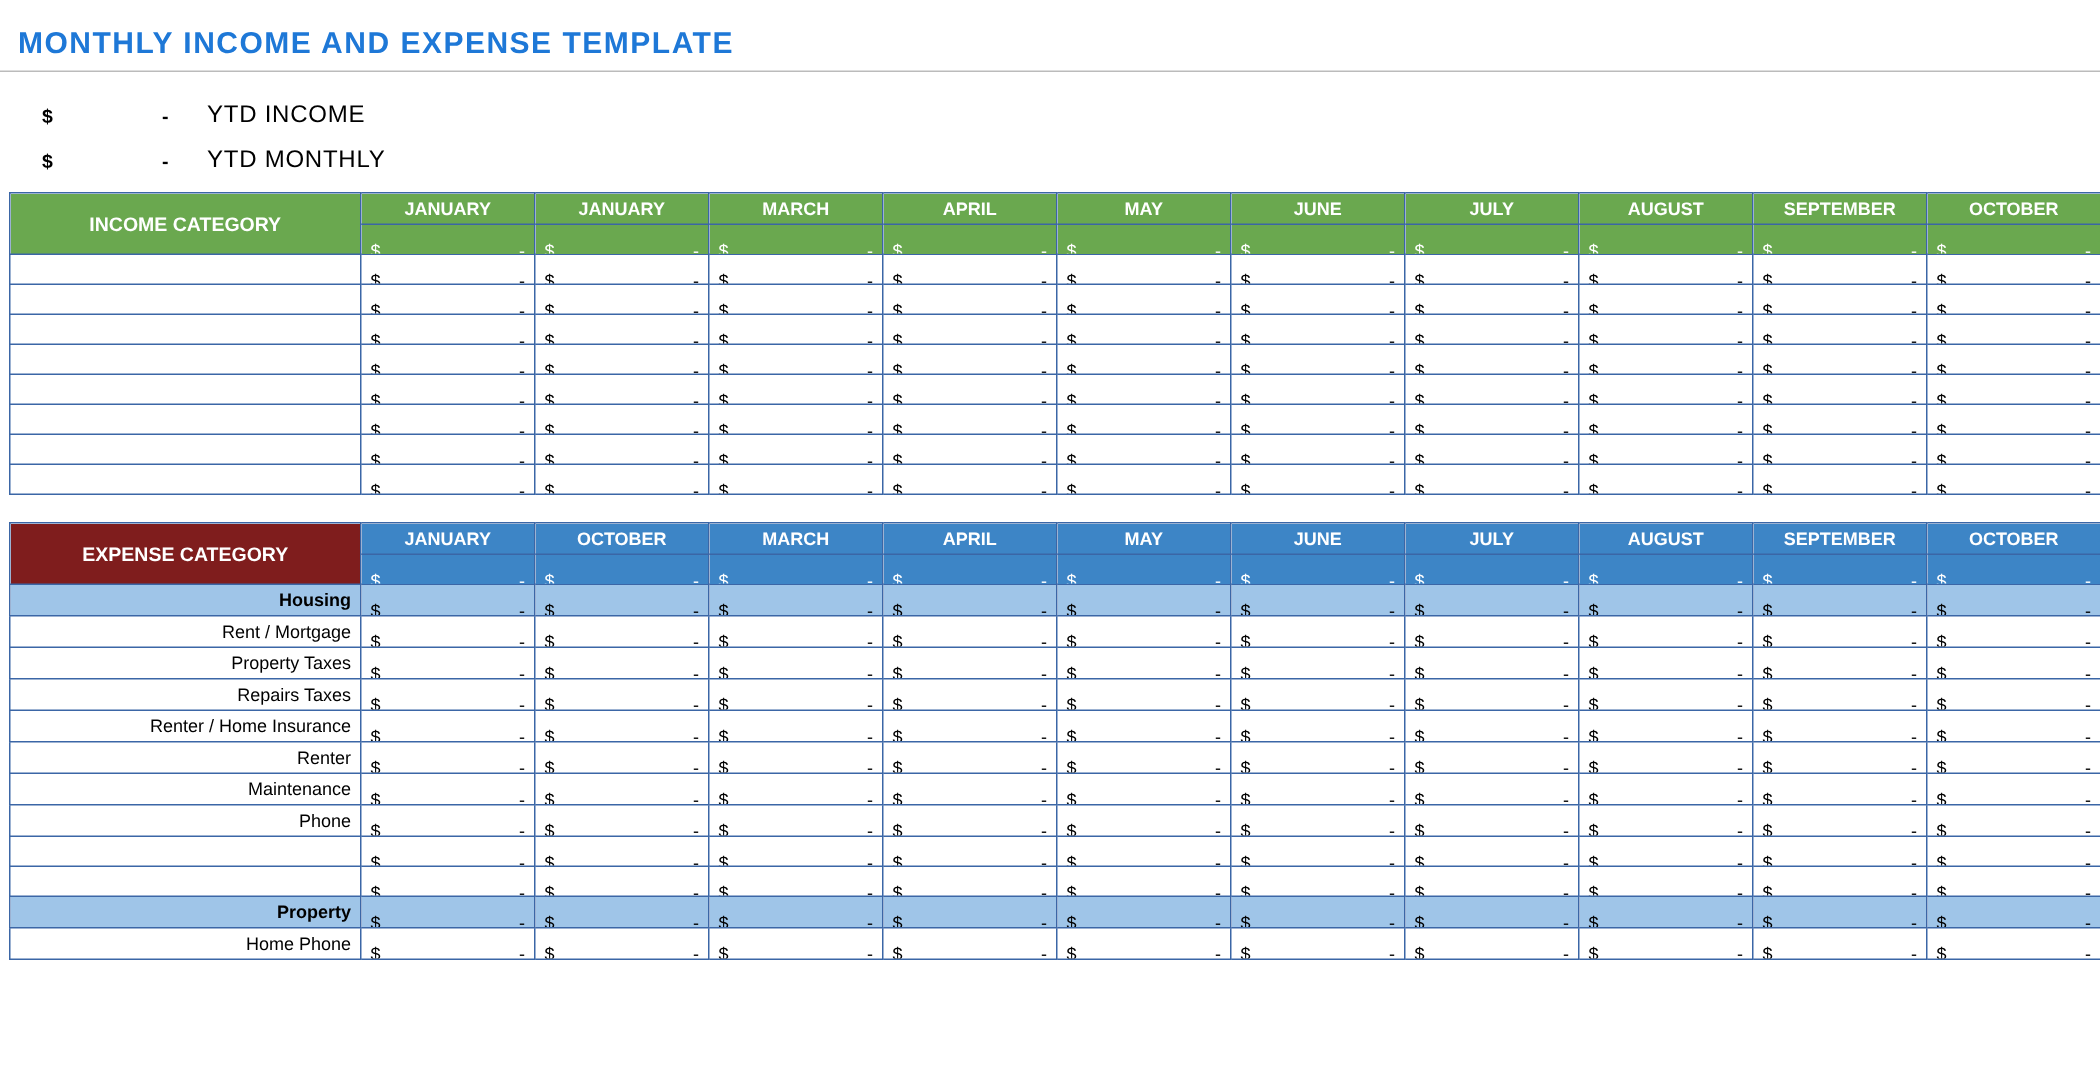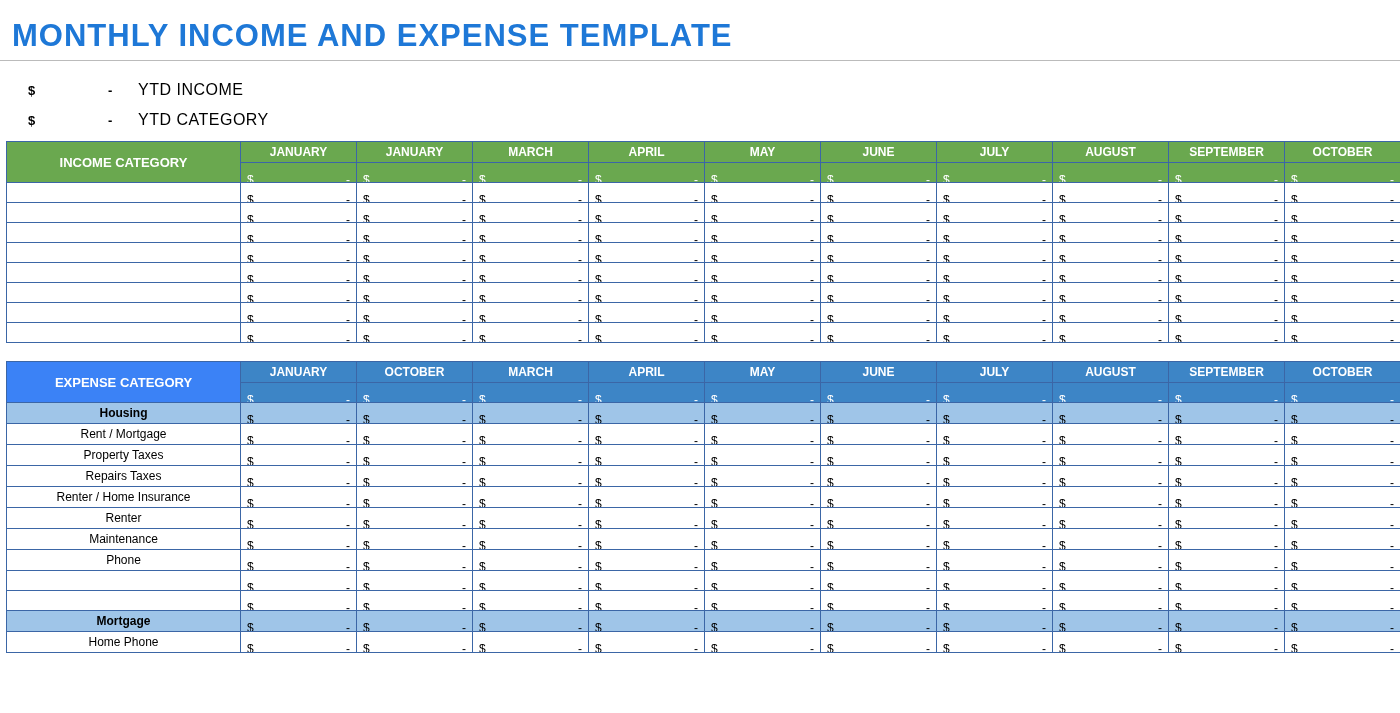--- a/index.html
+++ b/index.html
@@ -8,21 +8,21 @@
     padding: 0;
     font-family: "Century Gothic", "Trebuchet MS", Arial, sans-serif;
     font-size: 12px;
     color: #000;
     background: #fff;
     width: 1400px;
   }
   .title {
     color: #1E78D7;
     font-weight: bold;
-    font-size: 31px;
+    font-size: 20px;
     letter-spacing: 1px;
     padding: 18px 12px 6px 12px;
   }
   .title-hr {
     border: none;
     border-top: 1px solid #bbb;
     margin: 0 0 14px 0;
   }
   .ytd-row {
     display: flex;
@@ -62,61 +62,61 @@
     text-align: center;
     font-size: 13px;
   }
   .exp-head {
     background: #3D85C6;
     color: #fff;
     font-weight: bold;
     text-align: center;
   }
   .exp-cat-head {
-    background: #3b82f6;
+    background: #7f1d1d;
     color: #fff;
     font-weight: bold;
     text-align: center;
     font-size: 13px;
   }
   .total-row-green td { background: #6AA84F; color: #fff; }
   .total-row-blue td { background: #3D85C6; color: #fff; }
   .sub-blue td { background: #9FC5E8; }
   .money {
     position: relative;
   }
   .money .sym {
     position: absolute;
     left: 6px;
   }
   .money .dash {
     position: absolute;
     right: 6px;
   }
   .row-label {
-    text-align: center;
+    text-align: right;
     padding-left: 6px;
   }
   .bold { font-weight: bold; }
 </style>
 </head>
 <body>
 
 <div class="title">MONTHLY INCOME AND EXPENSE TEMPLATE</div>
 <hr class="title-hr">
 
 <div class="ytd-row">
   <span class="ytd-dollar">$</span>
   <span class="ytd-dash">-</span>
   <span class="ytd-label">YTD INCOME</span>
 </div>
 <div class="ytd-row">
   <span class="ytd-dollar">$</span>
   <span class="ytd-dash">-</span>
-  <span class="ytd-label">YTD CATEGORY</span>
+  <span class="ytd-label">YTD MONTHLY</span>
 </div>
 
 <table id="income-table">
   <colgroup>
       <col class="cat">
       <col class="month">
       <col class="month">
       <col class="month">
       <col class="month">
       <col class="month">
@@ -1027,21 +1027,21 @@
         <td class="money ">
           <span class="sym">$</span>
           <span class="dash">-</span>
         </td>
         <td class="money ">
           <span class="sym">$</span>
           <span class="dash">-</span>
         </td>
       </tr>
       <tr class="sub-blue">
-        <td class="row-label bold">Mortgage</td>
+        <td class="row-label bold">Property</td>
         <td class="money ">
           <span class="sym">$</span>
           <span class="dash">-</span>
         </td>
         <td class="money ">
           <span class="sym">$</span>
           <span class="dash">-</span>
         </td>
         <td class="money ">
           <span class="sym">$</span>

